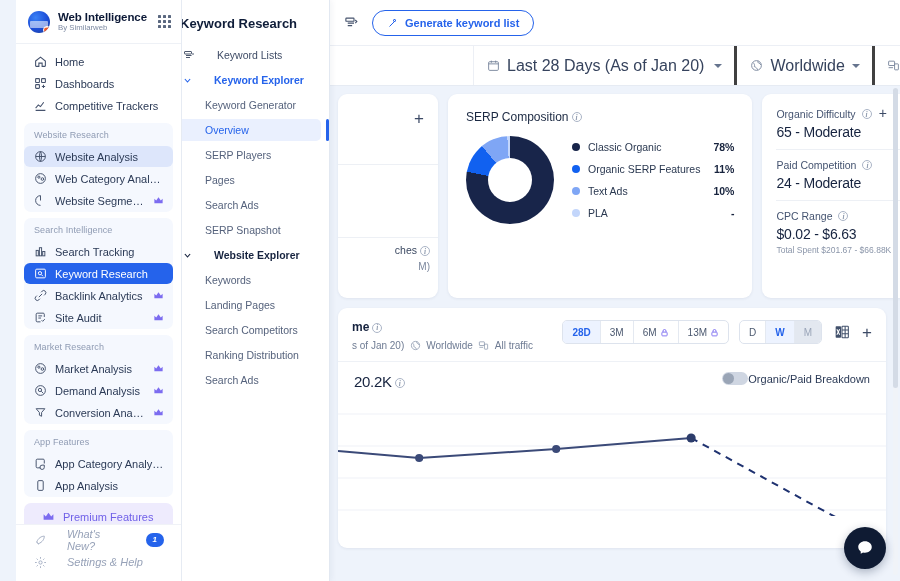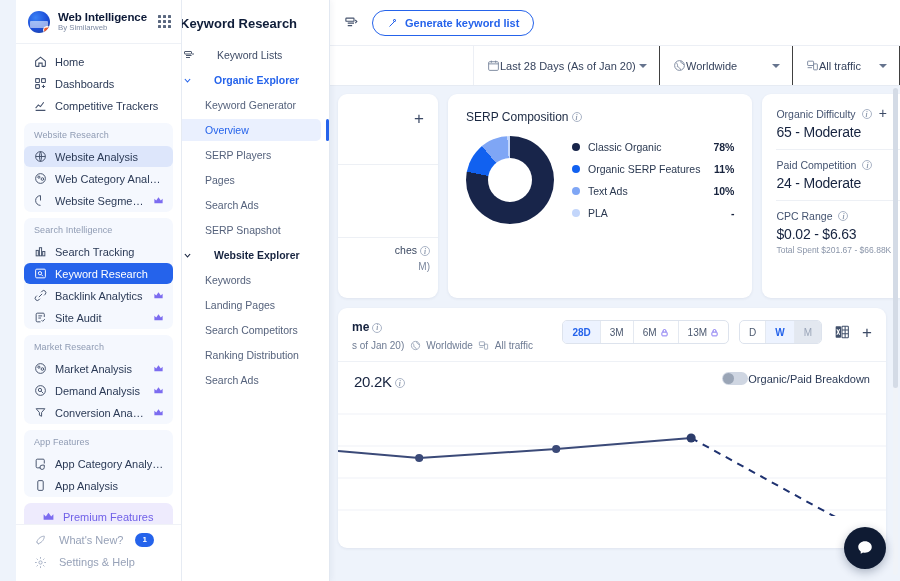--- a/index.html
+++ b/index.html
@@ -60,21 +60,21 @@
   .nav-item .crown { width: 11px; height: 11px; flex:none; color:#7c6cf0; }
   .nav-item .crown svg { width:11px; height:11px; display:block; }
   .nav-item.selected-soft { background: #dde6fb; }
   .nav-item.selected-hard { background: #2563eb; color: #fff; }
   .nav-item.selected-hard .ico { color: #fff; }
   .nav-item.premium { color:#6f5fe8; }
   .nav-item.premium .ico { color:#7c6cf0; }
   .group-premium { background:#eeebfd; border-radius:7px; padding:2px 8px; margin-bottom:6px;}
 
   .sb-footer { padding: 4px 8px 8px 8px; border-top: 1px solid #f0f2f7; }
-  .foot-item { display:flex; align-items:center; gap:12px; height:22px; padding:0 9px; font-size:11px; color:#97a2b8; cursor:pointer;}
+  .foot-item { display:flex; align-items:center; gap:20px; height:22px; padding:0 9px; font-size:11px; color:#97a2b8; cursor:pointer;font-style:italic;}
   .foot-item .ico { width:14px;height:14px;flex:none; color:#a4aec2; display:flex;align-items:center;justify-content:center;}
   .foot-item .ico svg{width:13px;height:13px;display:block;}
   .badge-pill {
     background:#2563eb; color:#fff; font-size:8px; font-weight:700;
     border-radius:8px; padding:1px 7px; line-height:1.4;
   }
 
   
   .subnav {
     position: absolute; left: 166px; top: 0; width: 164px; height: 581px;
@@ -118,22 +118,22 @@
     font-size:11px; font-weight:700; background:#fff; cursor:pointer;
   }
   .gen-btn svg{width:12px;height:12px;display:block;}
 
   .filterbar {
     height: 40px; background:#fff; display:flex; align-items:stretch;
     border-bottom:1px solid #e6ebf3;
   }
   .filter-spacer { flex: 0 0 144px; border-right:1px solid #eceff5; }
   .filter {
-    display:flex; align-items:center; padding:0 12px;
-    font-size:11px; color:#36435d; border-right:1px solid #404040; cursor:pointer;
+    display:flex; align-items:center; gap:7px; padding:0 12px;
+    font-size:16px; color:#36435d; border-right:3px solid #404040; cursor:pointer;
     white-space:nowrap;
   }
   .filter .ico { color:#78859c; width:14px;height:14px;display:flex;align-items:center;justify-content:center;flex:none;}
   .filter .ico svg{width:13px;height:13px;display:block;}
   .filter.f-date { flex: 0 0 186px; }
   .filter.f-geo  { flex: 0 0 133px; justify-content:flex-start;}
   .filter.f-traf { flex: 1; }
   .caret { margin-left:auto; width:0;height:0; border-left:4px solid transparent;border-right:4px solid transparent;border-top:4.5px solid #66748e;}
   .caret.inline { margin-left:3px; }
 
@@ -487,21 +487,21 @@
         </span>
       <span>Keyword Lists</span>
     </div>
 
     <div class="sub-item section">
       <span class="chev">
           <svg viewBox="0 0 24 24" fill="none" stroke="currentColor" stroke-width="3">
             <path d="M5 8l7 8 7-8"></path>
           </svg>
         </span>
-      <span>Organic Explorer</span>
+      <span>Keyword Explorer</span>
     </div>
     <div class="sub-item child">
         <span>Keyword Generator</span>
       </div>
     <div class="sub-item child active">
         <span>Overview</span>
       </div>
     <div class="sub-item child">
         <span>SERP Players</span>
       </div>

